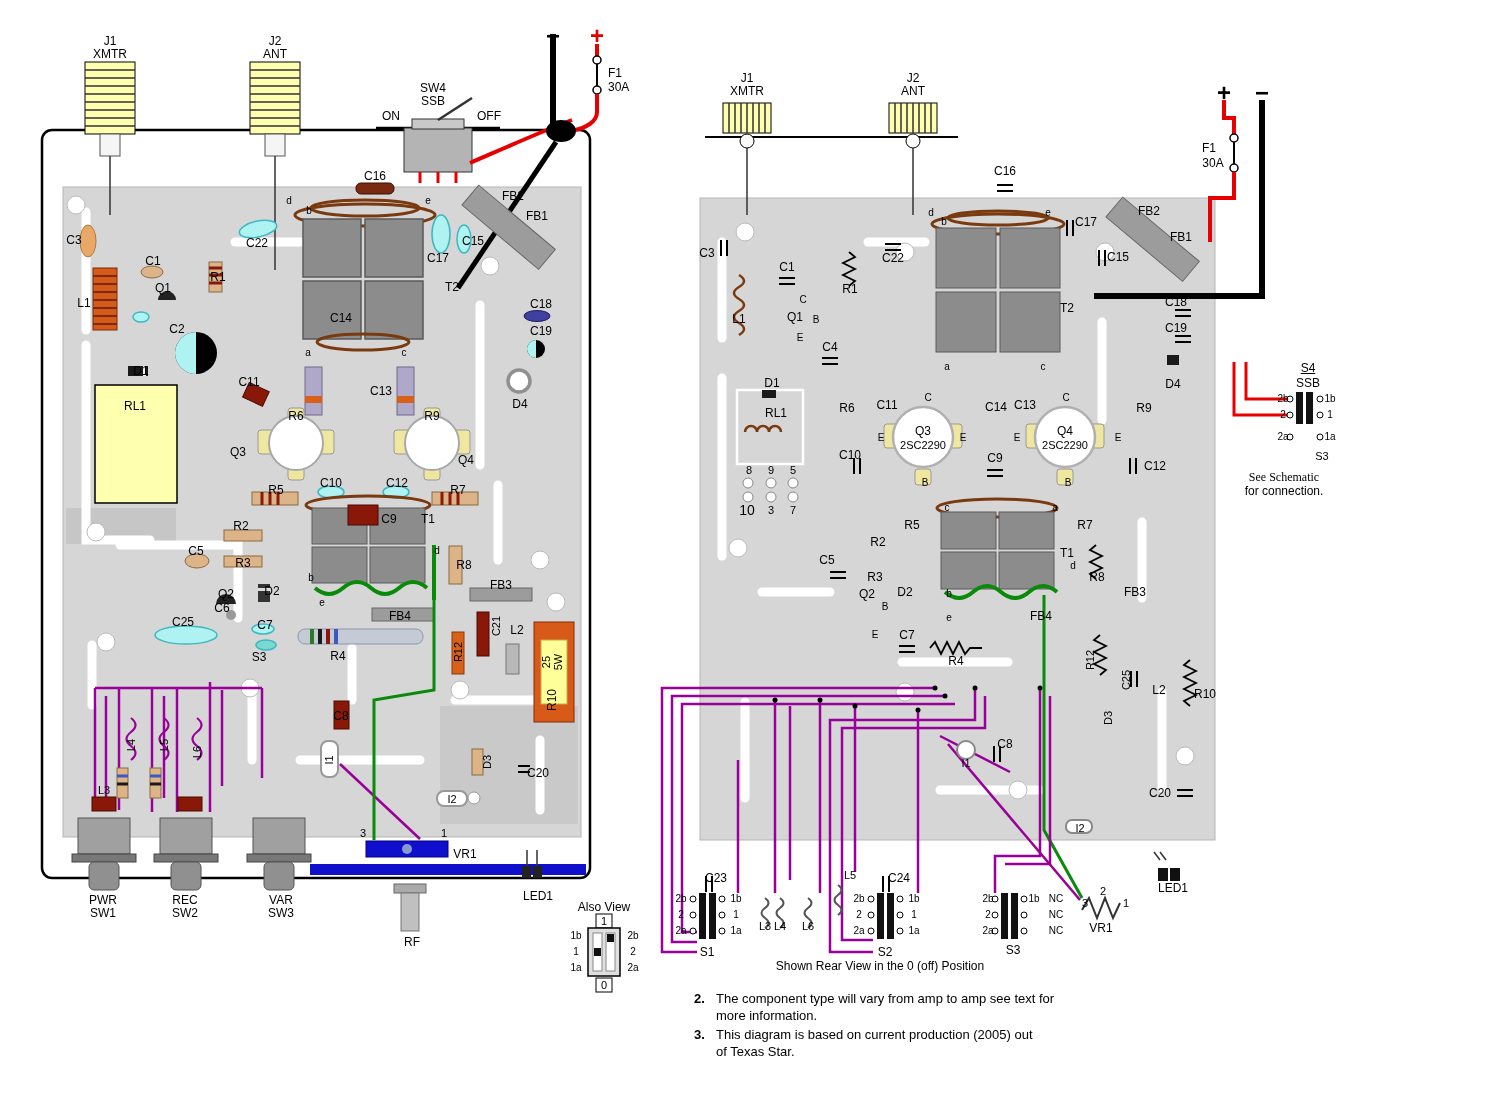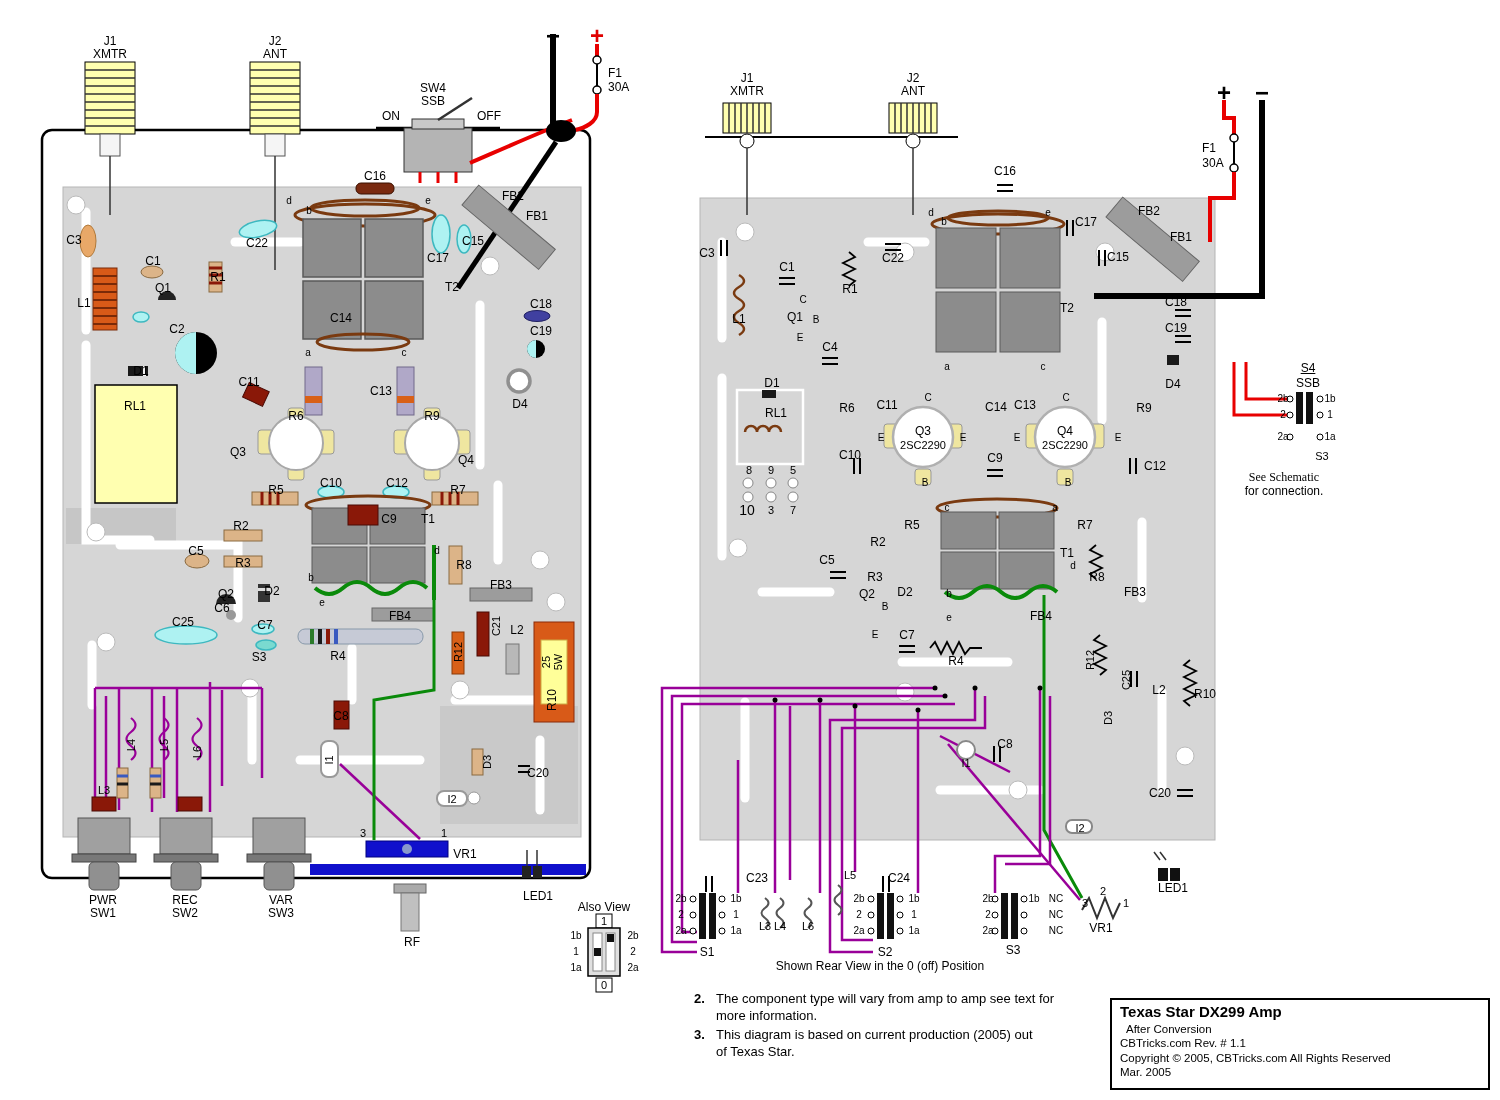--- a/index.html
+++ b/index.html
@@ -707,21 +707,21 @@
       <div class="lbl" style="left: 1090px; top: 660px; font-size: 11px; transform: translate(-50%, -50%) rotate(-90deg);">R12</div>
       <div class="lbl" style="left: 1126px; top: 680px; font-size: 11px; transform: translate(-50%, -50%) rotate(-90deg);">C25</div>
       <div class="lbl" style="left: 1159px; top: 690px; transform: translate(-50%, -50%);">L2</div>
       <div class="lbl" style="left: 1205px; top: 694px; transform: translate(-50%, -50%);">R10</div>
       <div class="lbl" style="left: 1108px; top: 718px; font-size: 11px; transform: translate(-50%, -50%) rotate(-90deg);">D3</div>
       <div class="lbl" style="left: 1005px; top: 744px; transform: translate(-50%, -50%);">C8</div>
       <div class="lbl" style="left: 966px; top: 763px; font-size: 11px; transform: translate(-50%, -50%);">I1</div>
       <div class="lbl" style="left: 1160px; top: 793px; transform: translate(-50%, -50%);">C20</div>
       <div class="lbl" style="left: 1080px; top: 828px; font-size: 11px; transform: translate(-50%, -50%);">I2</div>
       <div class="lbl" style="left: 1173px; top: 888px; transform: translate(-50%, -50%);">LED1</div>
-      <div class="lbl" style="left: 757px; top: 878px; transform: translate(-50%, -50%);">C23</div>
+      <div class="lbl" style="left: 716px; top: 878px; transform: translate(-50%, -50%);">C23</div>
       <div class="lbl" style="left: 899px; top: 878px; transform: translate(-50%, -50%);">C24</div>
       <div class="lbl" style="left: 850px; top: 875px; font-size: 11px; transform: translate(-50%, -50%);">L5</div>
       <div class="lbl" style="left: 765px; top: 926px; font-size: 11px; transform: translate(-50%, -50%);">L3</div>
       <div class="lbl" style="left: 780px; top: 926px; font-size: 11px; transform: translate(-50%, -50%);">L4</div>
       <div class="lbl" style="left: 808px; top: 926px; font-size: 11px; transform: translate(-50%, -50%);">L6</div>
       <div class="lbl" style="left: 681px; top: 899px; font-size: 10px; transform: translate(-50%, -50%);">2b</div>
       <div class="lbl" style="left: 681px; top: 915px; font-size: 10px; transform: translate(-50%, -50%);">2</div>
       <div class="lbl" style="left: 681px; top: 931px; font-size: 10px; transform: translate(-50%, -50%);">2a</div>
       <div class="lbl" style="left: 736px; top: 899px; font-size: 10px; transform: translate(-50%, -50%);">1b</div>
       <div class="lbl" style="left: 736px; top: 915px; font-size: 10px; transform: translate(-50%, -50%);">1</div>
@@ -766,21 +766,14 @@
     <span class="nn">2.</span>
     <span class="nt"><span>The component type will vary from amp to amp see text for</span><br><span>more information.</span></span>
   </div>
   <div class="nrow">
     <span class="nh"></span>
     <span class="nn">3.</span>
     <span class="nt"><span>This diagram is based on current production (2005) out</span><br><span>of Texas Star.</span></span>
   </div>
 </div>
 
-<div id="titleblock">
-  <div class="tb-title">Texas Star DX299 Amp</div>
-  <div class="tb-line indent">After Conversion</div>
-  <div class="tb-line">CBTricks.com Rev. # 1.1</div>
-  <div class="tb-line">Copyright © 2005, CBTricks.com All Rights Reserved</div>
-  <div class="tb-line">Mar. 2005</div>
+
 </div>
 
-</div>
-
 </body></html>

